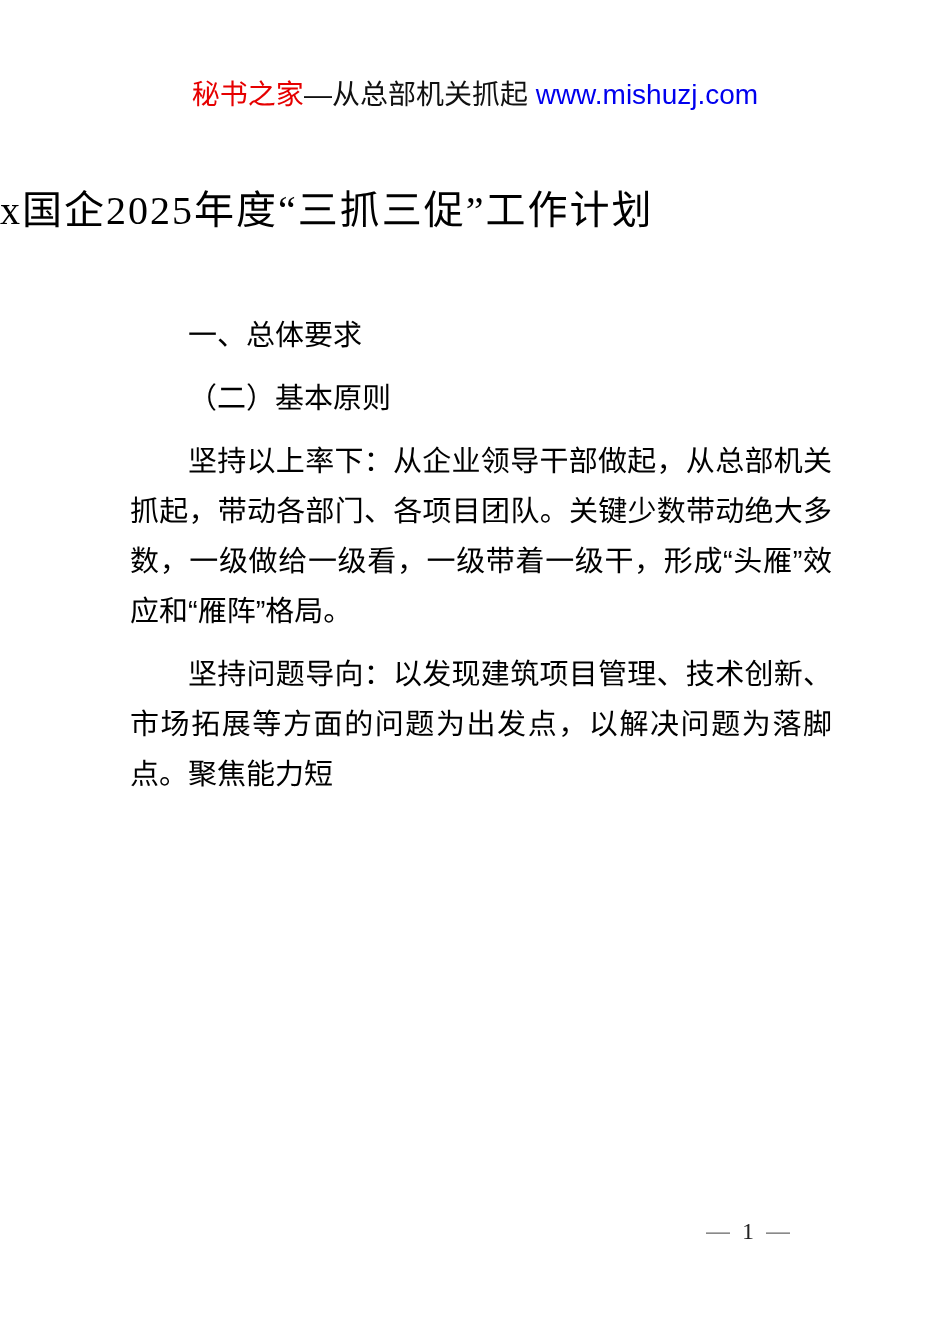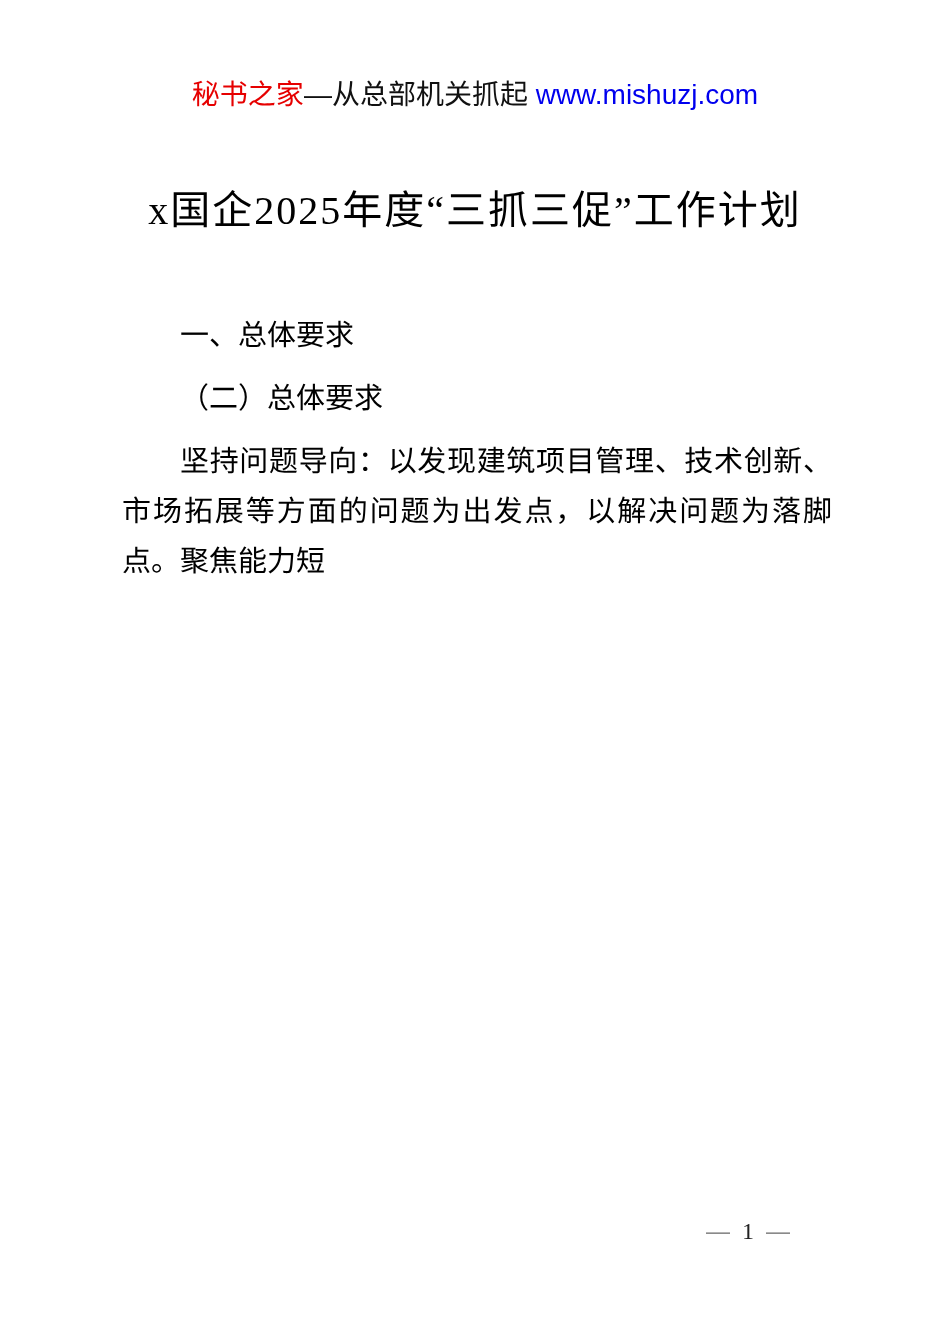--- a/index.html
+++ b/index.html
@@ -41,40 +41,40 @@
     text-decoration: none;
     font-weight: normal;
   }
   
   .doc-title {
     position: absolute;
     top: 178px;
     left: 0;
     width: 100%;
     margin: 0;
-    text-align: center;
+    text-align: left;
     font-family: "Liberation Serif", "DejaVu Serif", serif;
     font-size: 40px;
     font-weight: normal;
     letter-spacing: 2px;
     color: #000000;
   }
   
   .content {
     position: absolute;
     top: 310px;
     left: 118px;
     width: 714px;
     font-size: 29px;
     line-height: 50px;
     text-align: justify;
     color: #000000;
   }
   .block {
-    margin: 0 0 13px 4px;
+    margin: 0 0 13px 12px;
     text-indent: 2em;
     word-break: break-all;
   }
   .heading1, .heading2 {
     font-weight: normal;
     text-align: left;
   }
   
   .page-footer {
     position: absolute;
@@ -99,21 +99,22 @@
 <div class="page">
 
   <div class="site-header">
     <span class="brand">秘书之家</span><span class="sep">—</span><span class="tagline">从总部机关抓起 </span><a class="url">www.mishuzj.com</a>
   </div>
 
   <h1 class="doc-title">x国企2025年度“三抓三促”工作计划</h1>
 
   <div class="content">
     <p class="block heading1">一、总体要求</p>
-    <p class="block heading2">（二）总体要求</p>
+    <p class="block heading2">（二）基本原则</p>
+    <p class="block paragraph">坚持以上率下：从企业领导干部做起，从总部机关抓起，带动各部门、各项目团队。关键少数带动绝大多数，一级做给一级看，一级带着一级干，形成“头雁”效应和“雁阵”格局。</p>
     <p class="block paragraph">坚持问题导向：以发现建筑项目管理、技术创新、市场拓展等方面的问题为出发点，以解决问题为落脚点。聚焦能力短</p>
   </div>
 
   <div class="page-footer">
     <span class="pg-dash">—</span><span class="pg-num">1</span><span class="pg-dash">—</span>
   </div>
 
 </div>
 
 </body></html>

